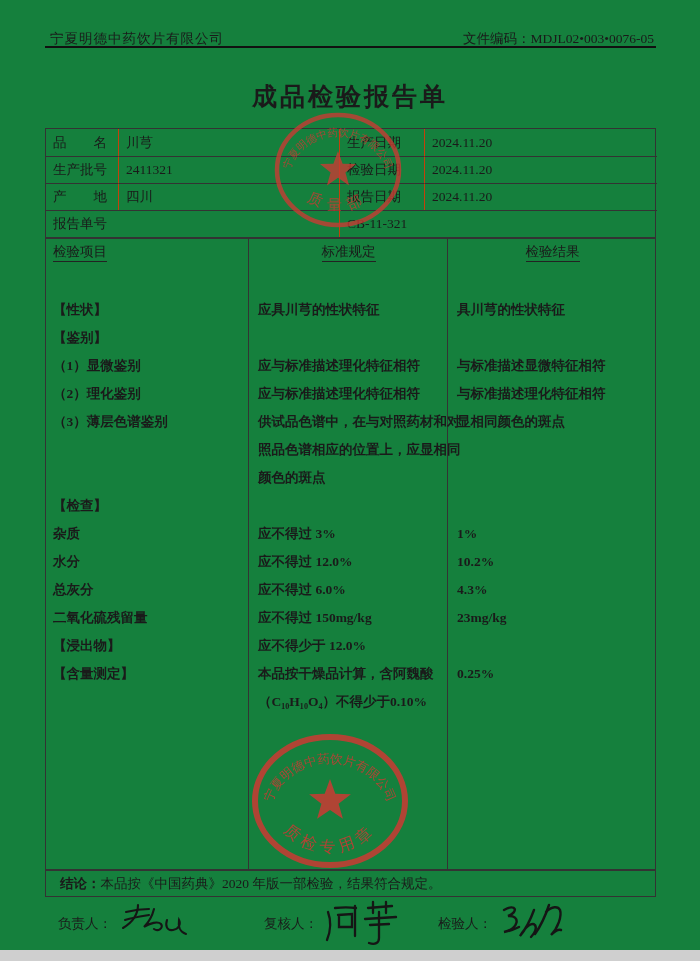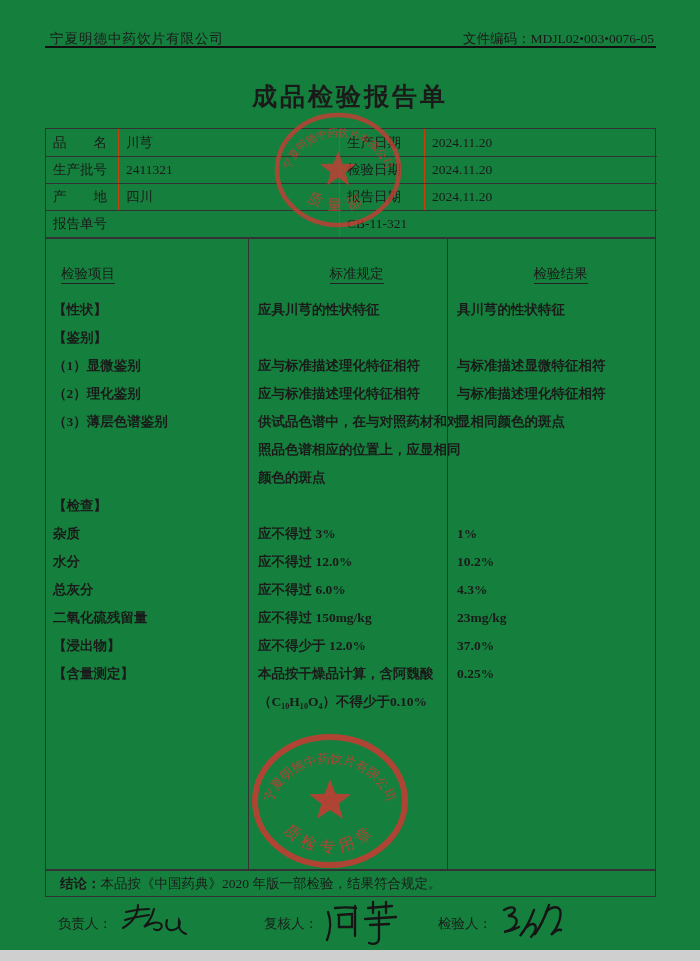--- a/index.html
+++ b/index.html
@@ -28,22 +28,22 @@
   .info-cell { border-top:1px solid #333; border-left:1px solid #c2410c;
                display:flex; align-items:center; padding-left:7px; white-space:nowrap; overflow:visible; }
   .info-cell.r1 { border-top:none; }
   .info-cell.c1 { border-left:none; }
   .span2 { grid-column:span 2; }
 
   
   .ttable { left:45px; top:238px; width:611px; height:632px; border:1px solid #333; font-size:13.5px; }
   .vline  { position:absolute; top:0; bottom:0; width:1px; background:#333; }
   .vline.v1 { left:202px; } .vline.v2 { left:401px; }
-  .thead { position:absolute; top:0; left:8px; right:0; height:40px;
-           display:grid; grid-template-columns:203px 199px 209px; padding-top:26px; }
+  .thead { position:absolute; top:0; left:0; right:0; height:40px;
+           display:grid; grid-template-columns:203px 199px 209px; padding-top:4px; }
   .th { font-size:13.5px; }
   .th span { border-bottom:1px solid #222; padding-bottom:2px; }
   .th.left { padding-left:7px; text-align:left; }
   .th.ctr  { text-align:center; }
   .tbody { position:absolute; top:57px; left:0; right:0; }
   .trow { display:grid; grid-template-columns:203px 199px 209px; }
   .tcell { padding-left:7px; }
   .tcell.c2, .tcell.c3 { padding-left:9px; }
   .tline { line-height:28px; white-space:nowrap;font-weight:bold; }
 
@@ -210,23 +210,20 @@
           <div class="tcell c3">
             <div class="tline">23mg/kg</div>
           </div>
         </div>
         <div class="trow">
           <div class="tcell c1">
             <div class="tline">【浸出物】</div>
           </div>
           <div class="tcell c2">
             <div class="tline">应不得少于 12.0%</div>
-          </div>
-          <div class="tcell c3">
-            <div class="tline">37.0%</div>
           </div>
         </div>
         <div class="trow">
           <div class="tcell c1">
             <div class="tline">【含量测定】</div>
           </div>
           <div class="tcell c2">
             <div class="tline">本品按干燥品计算，含阿魏酸</div>
             <div class="tline">（C₁₀H₁₀O₄）不得少于0.10%</div>
           </div>

